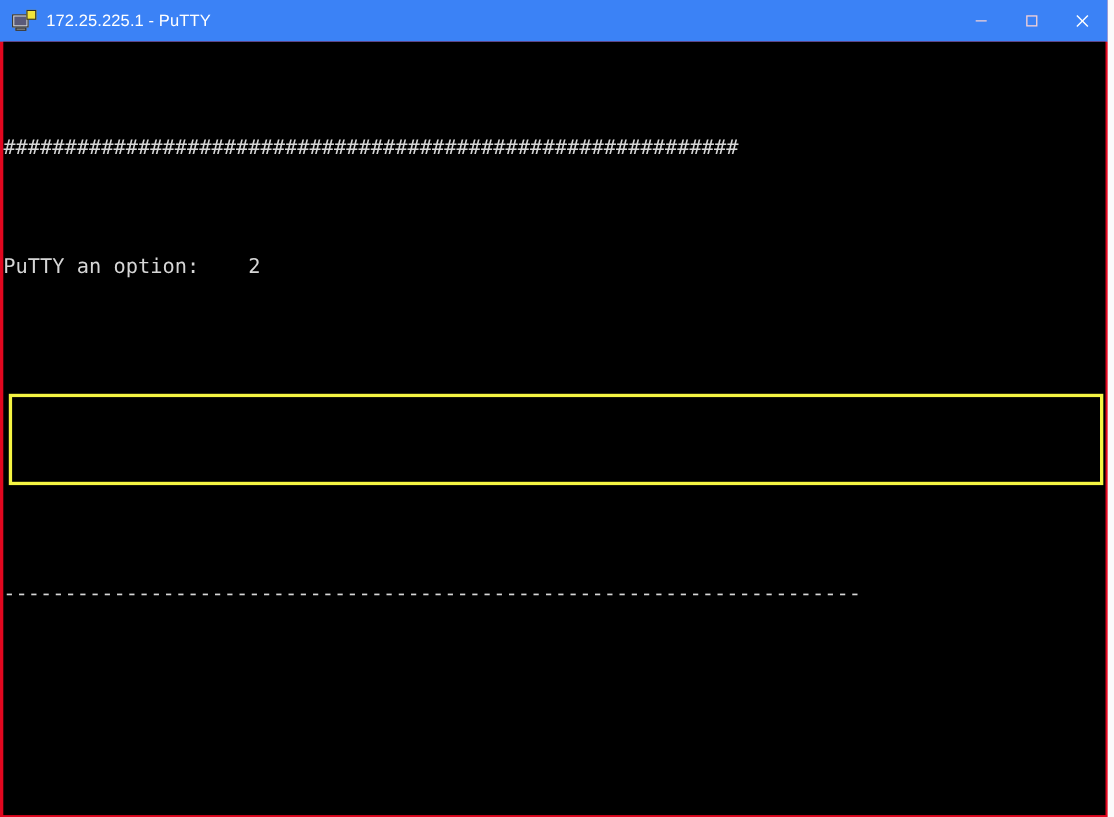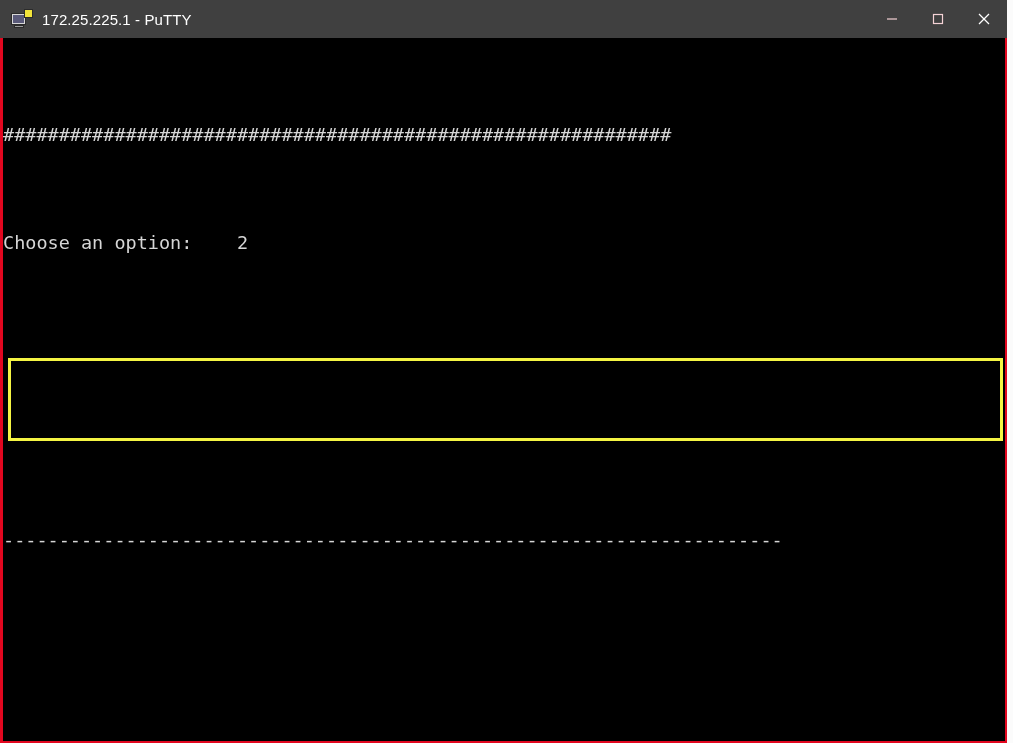--- a/index.html
+++ b/index.html
@@ -24,21 +24,21 @@
     background: #e2071f;
     box-sizing: border-box;
     display: flex;
     flex-direction: column;
   }
 
   
   #titlebar {
     height: 38px;
     flex: 0 0 38px;
-    background: #404040;
+    background: #3b82f6;
     display: flex;
     align-items: center;
     position: relative;
   }
   #title-left {
     display: flex;
     align-items: center;
     padding-left: 11px;
     height: 100%;
   }
@@ -193,21 +193,21 @@
       </div>
     </div>
   </div>
 
   <div id="terminal-frame">
     <div id="terminal">
       <div id="screen">
 
         <div class="row"><span class="fg-white">############################################################</span></div>
 
-        <div class="row"><span class="fg-white">Choose an option:</span><span class="fg-white">    </span><span class="fg-white">2</span></div>
+        <div class="row"><span class="fg-white">PuTTY an option:</span><span class="fg-white">    </span><span class="fg-white">2</span></div>
 
         <div class="row"> </div>
         <div class="row"> </div>
 
         <div class="row"><span class="fg-white">----------------------------------------------------------------------</span></div>
 
         <div class="row"> </div>
 
         
         

